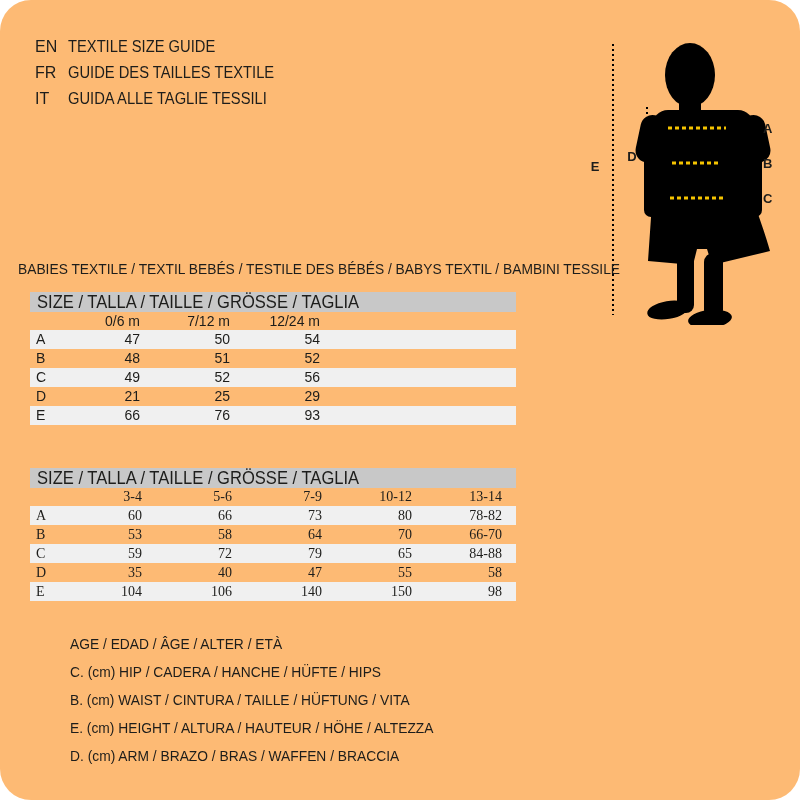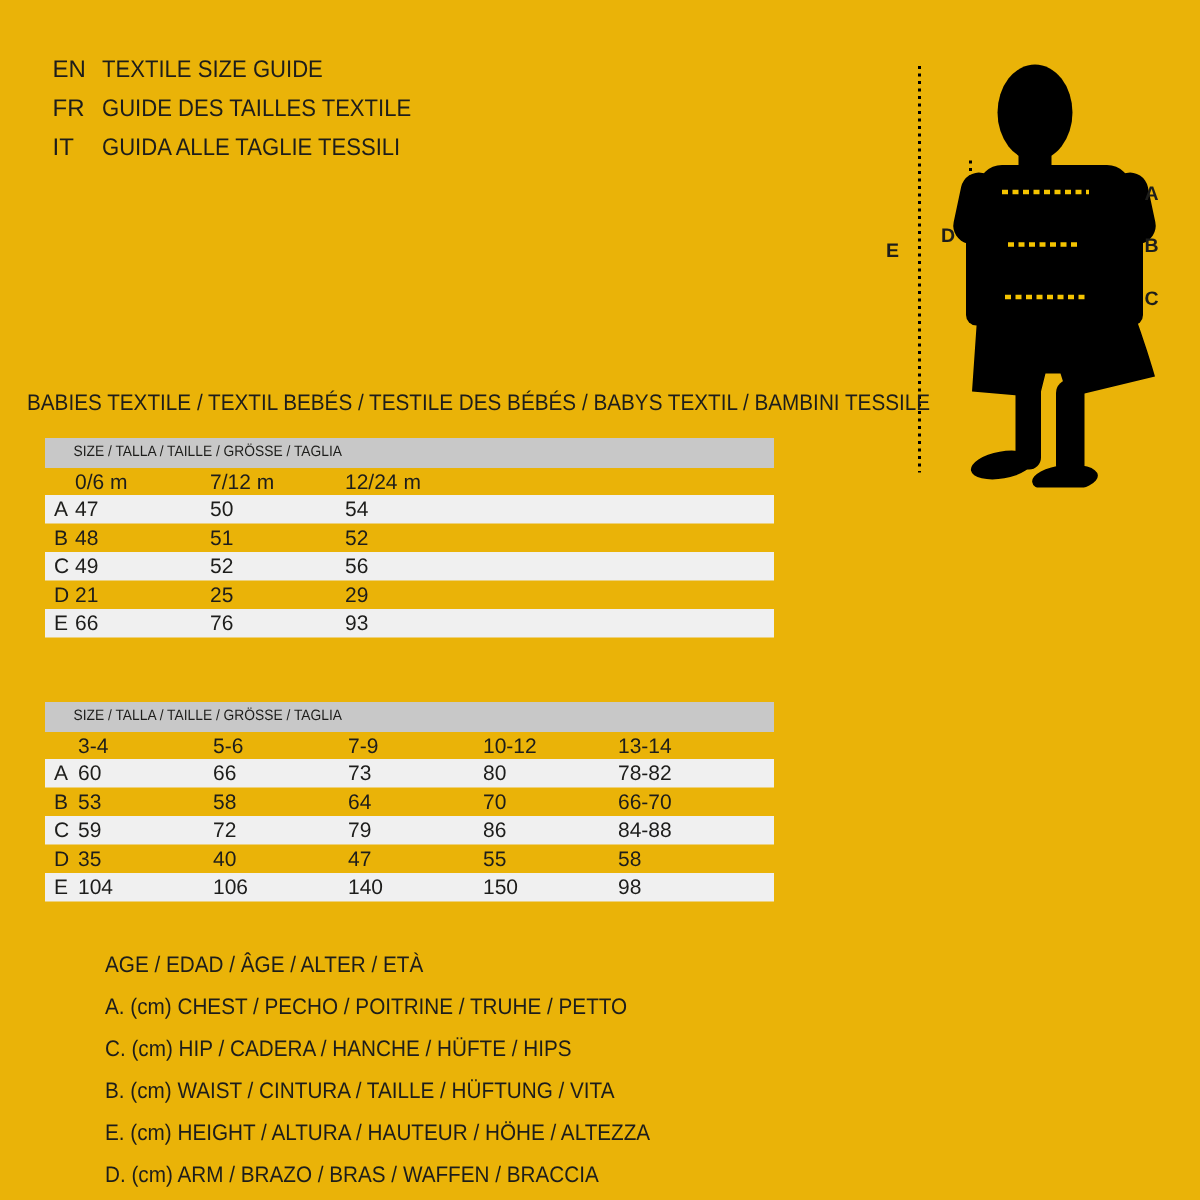--- a/index.html
+++ b/index.html
@@ -1,44 +1,44 @@
 <!DOCTYPE html>
 <html style="--text: #1d1d1b; --black: #000000; --bar_bg: #c8c8c8; --stripe_bg: #f0f0f0; --yellow: #f5c400;"><head>
 <meta charset="utf-8">
 <style>
   html,body { margin:0; padding:0; }
   body {
     width:800px; height:800px; background:#fff;
     font-family:"Liberation Sans", sans-serif;
     color:var(--text,#1d1d1b);
   }
-  .page { position:relative; width:800px; height:800px; background:#eab308; overflow:hidden; }
+  .page { position:relative; width:800px; height:800px; background:#fdba74; overflow:hidden;border-radius:31px; }
 
   .cond { display:inline-block; transform:scaleX(0.92); transform-origin:0 50%; white-space:nowrap; }
 
   
   .lang-list { position:absolute; left:35px; top:34px; }
   .lang-row { display:flex; height:26px; align-items:center; font-size:16px; }
   .lang-code { width:33px; flex:0 0 33px; }
 
   
   .sec-heading { position:absolute; left:18px; font-size:15px; line-height:17px; }
   .sec-heading.babies-h { top:260px; }
   .sec-heading.children-h { top:445px; }
 
   
   .size-table { position:absolute; left:30px; width:486px; font-size:14px; }
   .size-table.babies { top:292px; }
   .size-table.children { top:468px; }
-  .size-bar { height:20px; line-height:20px; background:var(--bar_bg,#c8c8c8); padding-left:19px; font-size:10px; box-sizing:border-box; }
+  .size-bar { height:20px; line-height:20px; background:var(--bar_bg,#c8c8c8); padding-left:7px; font-size:18px; box-sizing:border-box; }
   .trow { display:grid; height:19px; line-height:19px; align-items:center; }
   .babies .trow { grid-template-columns:20px 90px 90px 90px 1fr; }
-  .children .trow { grid-template-columns:22px 90px 90px 90px 90px 90px 1fr; }
+  .children .trow { grid-template-columns:22px 90px 90px 90px 90px 90px 1fr;font-family:Liberation Serif, serif; }
   .trow.thead { height:18px; line-height:18px; }
-  .tc { text-align:left; }
+  .tc { text-align:right; }
   .tc.lbl { text-align:left; padding-left:6px; }
   .stripe { background:var(--stripe_bg,#f0f0f0); }
 
   
   .legend { position:absolute; left:30px; top:630px; font-size:15px;margin-left:40px; }
   .legend-line { height:28px; line-height:28px; }
 
   
   .figure { position:absolute; left:580px; top:25px; }
   .figure text { font-family:"Liberation Sans", sans-serif; font-weight:bold; font-size:13px; fill:var(--text,#1d1d1b); }
@@ -184,21 +184,21 @@
       <span class="tc">64</span>
       <span class="tc">70</span>
       <span class="tc">66-70</span>
       <span></span>
     </div>
     <div class="trow stripe">
       <span class="tc lbl">C</span>
       <span class="tc">59</span>
       <span class="tc">72</span>
       <span class="tc">79</span>
-      <span class="tc">86</span>
+      <span class="tc">65</span>
       <span class="tc">84-88</span>
       <span></span>
     </div>
     <div class="trow">
       <span class="tc lbl">D</span>
       <span class="tc">35</span>
       <span class="tc">40</span>
       <span class="tc">47</span>
       <span class="tc">55</span>
       <span class="tc">58</span>
@@ -213,23 +213,20 @@
       <span class="tc">98</span>
       <span></span>
     </div>
   </div>
 
   <div class="legend">
     <div class="legend-line">
       <span class="cond">AGE / EDAD / ÂGE / ALTER / ETÀ</span>
     </div>
     <div class="legend-line">
-      <span class="cond">A. (cm) CHEST / PECHO / POITRINE / TRUHE / PETTO</span>
-    </div>
-    <div class="legend-line">
       <span class="cond">C. (cm) HIP / CADERA / HANCHE / HÜFTE / HIPS</span>
     </div>
     <div class="legend-line">
       <span class="cond">B. (cm) WAIST / CINTURA / TAILLE / HÜFTUNG / VITA</span>
     </div>
     <div class="legend-line">
       <span class="cond">E. (cm) HEIGHT / ALTURA / HAUTEUR / HÖHE / ALTEZZA</span>
     </div>
     <div class="legend-line">
       <span class="cond">D. (cm) ARM / BRAZO / BRAS / WAFFEN / BRACCIA</span>

